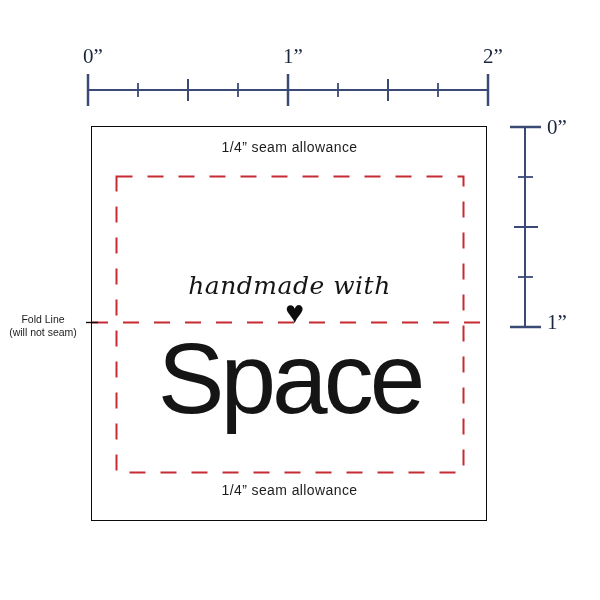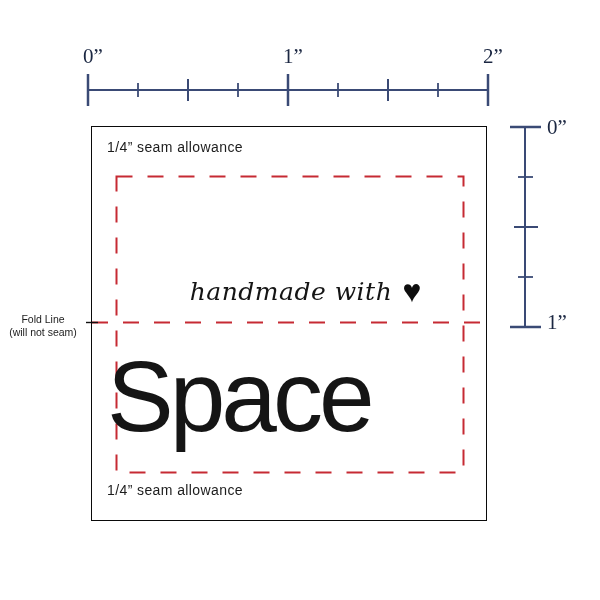--- a/index.html
+++ b/index.html
@@ -17,34 +17,34 @@
   .leader{stroke:#111111;stroke-width:1.4;}
   
   .rlbl{
     position:absolute;font-family:"Liberation Serif",serif;font-size:21px;color:#1b2742;
     transform:translateX(-50%);white-space:nowrap;
   }
   .rlbl.v{transform:none;}
   
   .square{position:absolute;left:91px;top:126px;width:396px;height:395px;border:1.5px solid #0a0a0a;box-sizing:border-box;}
   
-  .row{position:absolute;left:91px;width:397px;text-align:left;margin-left:16px;}
+  .row{position:absolute;left:91px;width:397px;text-align:center;}
   .seam{top:139px;font-size:14px;letter-spacing:.4px;color:#1c1c1c;}
   .seam.bottom{top:482px;}
   .brand{
     top:181px;font-family:"DejaVu Serif",serif;font-style:italic;font-weight:700;
     font-size:43px;letter-spacing:-1px;color:#121212;white-space:nowrap;
   }
-  .tagline{top:277px;display:flex;align-items:center;justify-content:center;}
+  .tagline{top:271px;display:flex;align-items:center;justify-content:center;flex-direction:column;}
   .tagline .txt{
     font-family:"DejaVu Serif",serif;font-style:italic;font-size:25px;color:#151515;letter-spacing:.5px;
   }
   .tagline .heart{font-size:32px;line-height:25px;margin-left:10px;color:#0d0d0d;}
   .maintext{
-    top:346px;font-size:100px;letter-spacing:-4px;color:#151515;line-height:1;
+    top:328px;font-size:100px;letter-spacing:-4px;color:#151515;line-height:1;
   }
   
   .foldnote{
     position:absolute;left:0;top:313px;width:86px;text-align:center;
     font-size:10.5px;line-height:12.5px;color:#1c1c1c;
   }
 </style>
 </head>
 <body>
 

